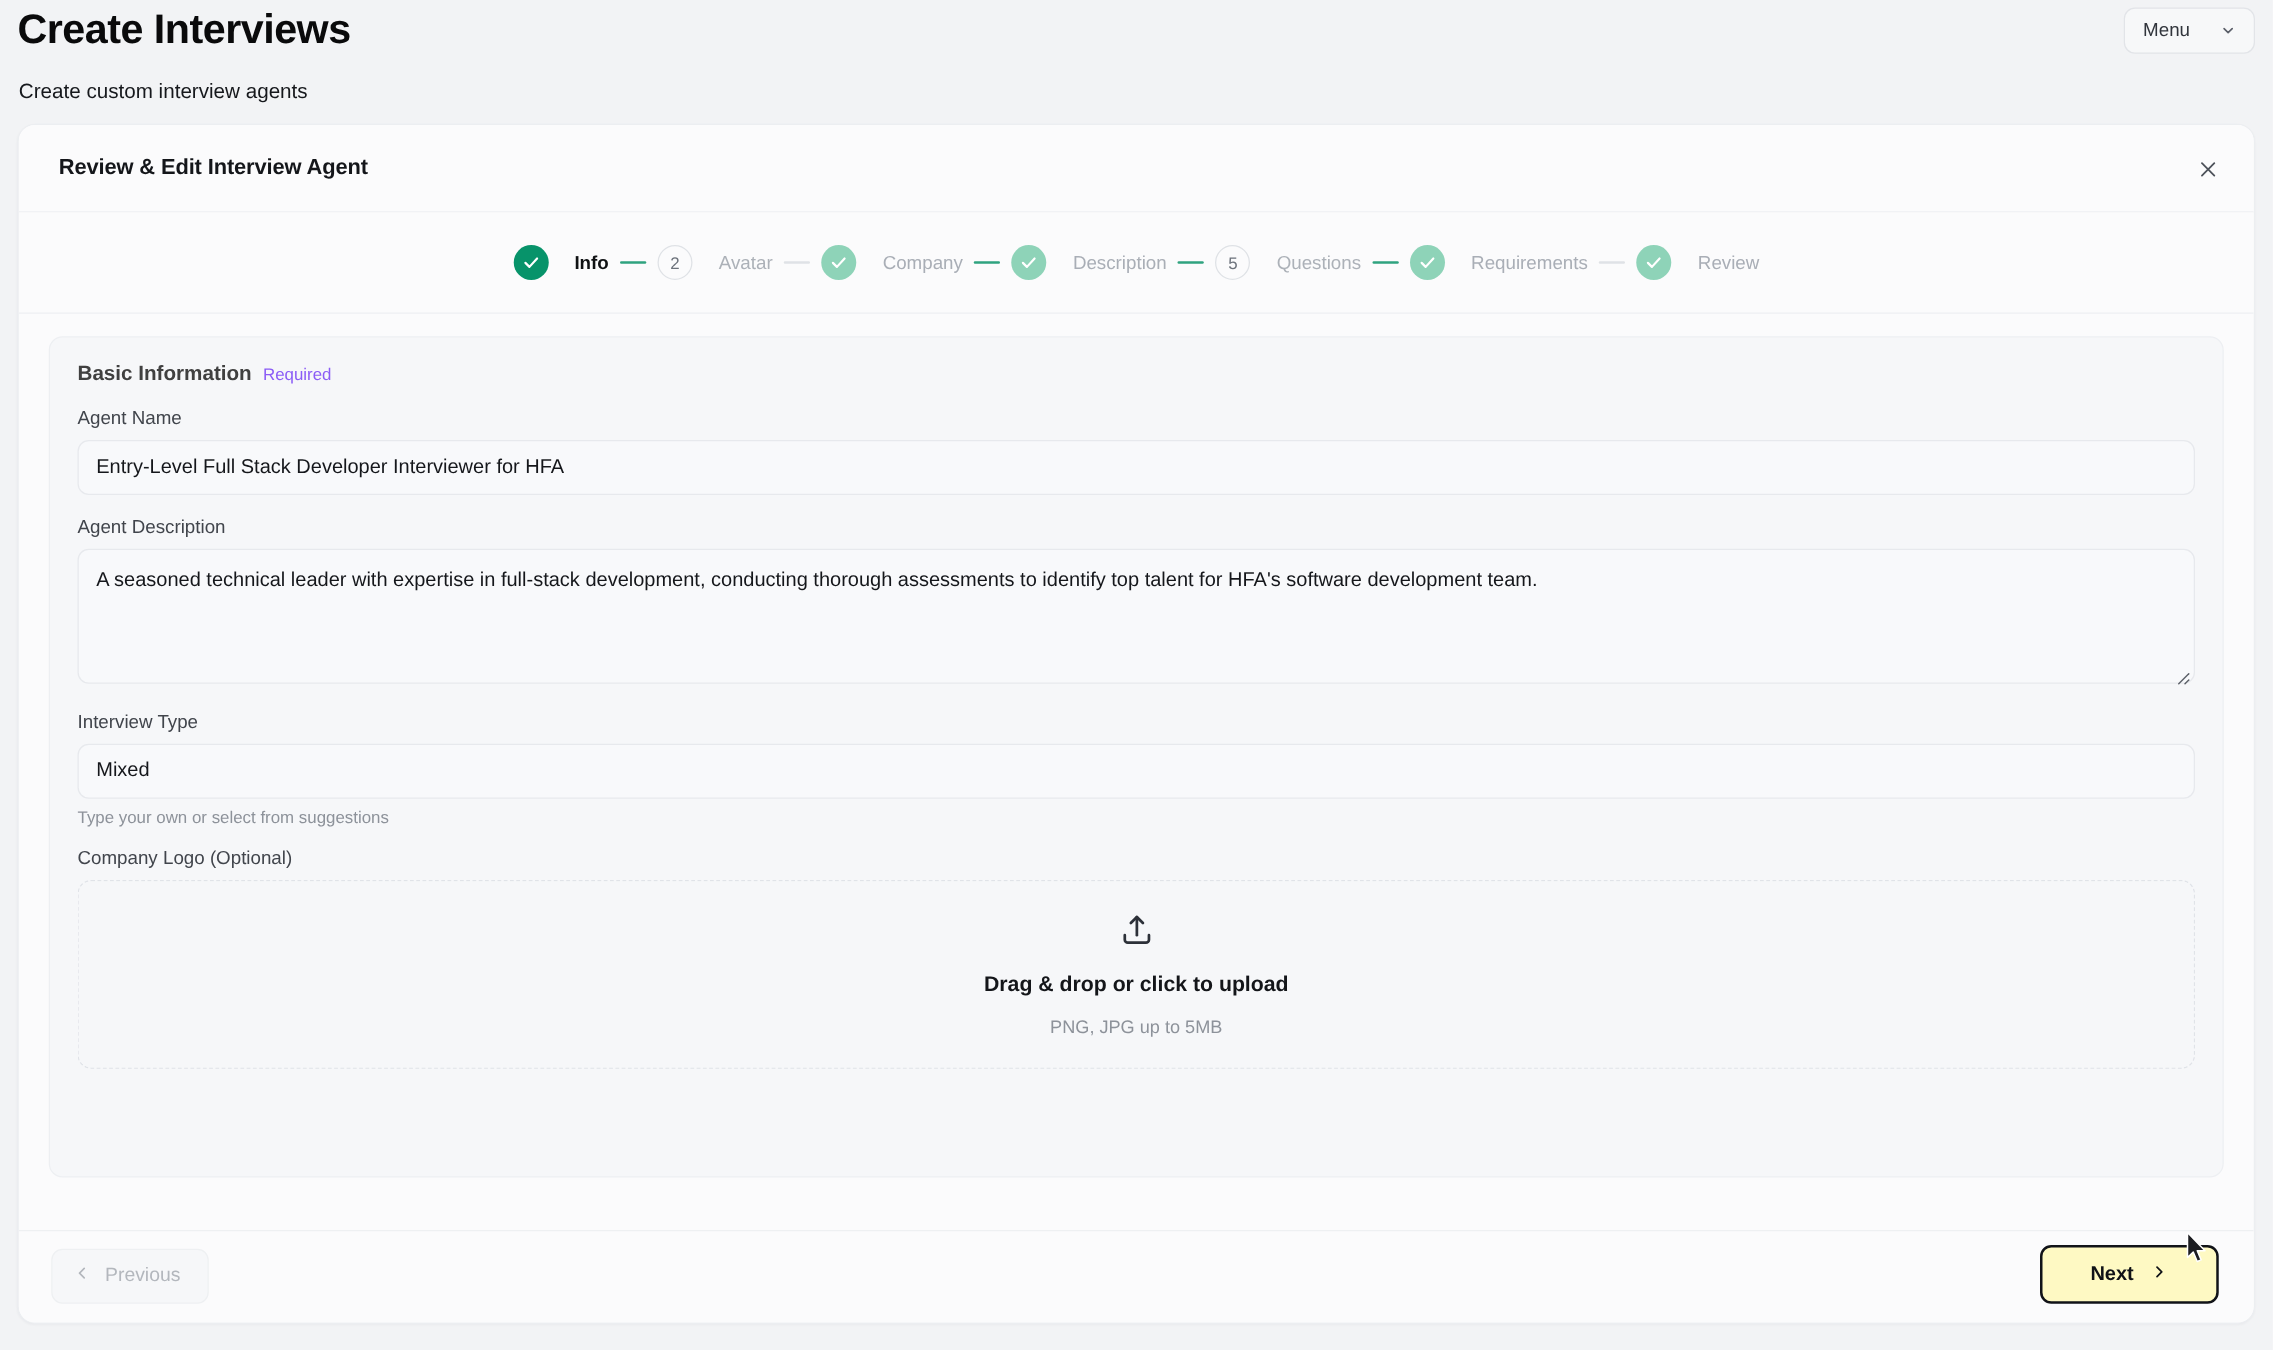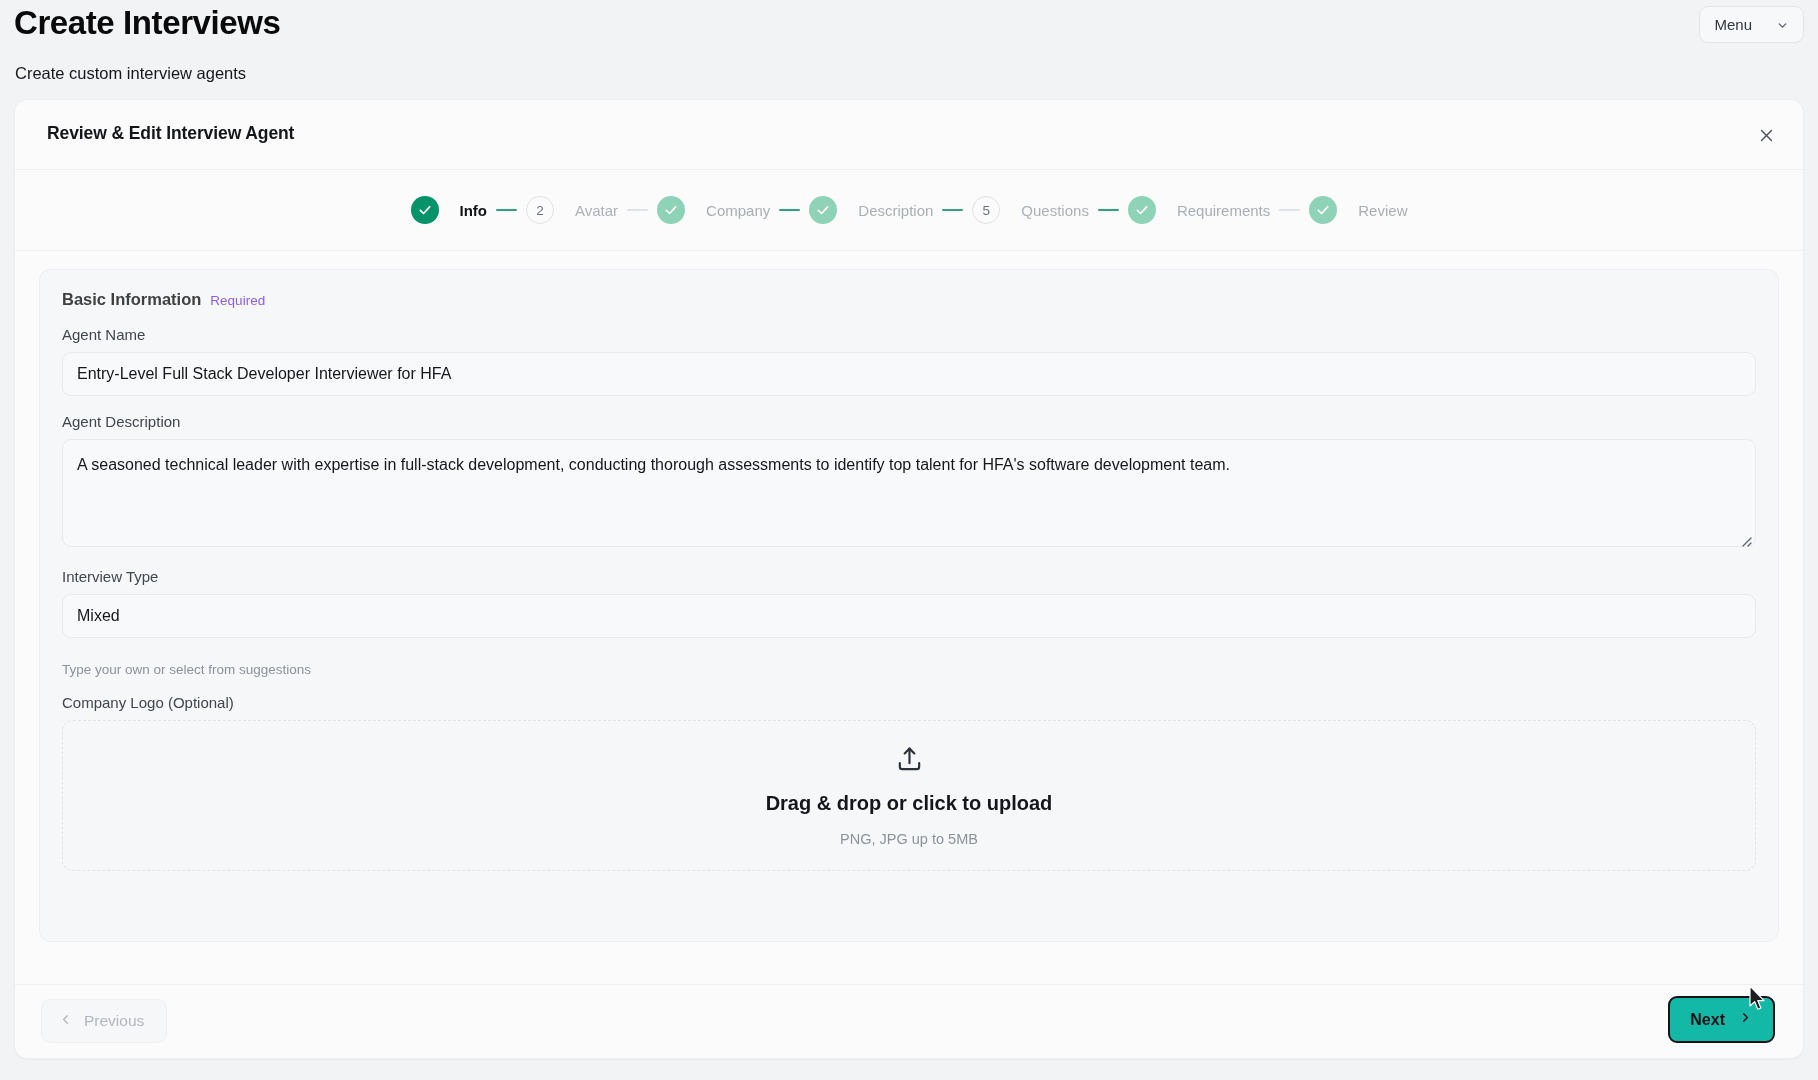--- a/index.html
+++ b/index.html
@@ -231,39 +231,39 @@
     position: absolute;
     right: 4px;
     bottom: 4px;
     width: 14px; height: 14px;
     pointer-events: none;
   }
 
   .helper-text {
     font-size: 13.5px;
     color: #8d929a;
-    margin-top: 24px;
+    margin-top: 7px;
   }
 
   .dropzone {
     margin-top: 9px;
     height: 151px;
     border: 1px dashed #e0e3e8;
     border-radius: 11px;
     background: #f6f7f9;
     display: flex;
     flex-direction: column;
     align-items: center;
     justify-content: center;
     gap: 0;
     cursor: pointer;
   }
   .dz-icon { margin-bottom: 14px; }
   .dz-main {
-    font-size: 20px;
+    font-size: 17px;
     font-weight: bold;
     color: #14161a;
     margin-bottom: 16px;
   }
   .dz-sub {
     font-size: 14.5px;
     color: #8d929a;
   }
 
   
@@ -290,25 +290,25 @@
     font-size: 15.5px;
     color: #b3b7bd;
     font-family: "Liberation Sans", sans-serif;
     cursor: not-allowed;
   }
   .next-btn {
     position: absolute;
     right: 28px;
     top: 11px;
     height: 47px;
-    padding: 0 20px;
+    padding: 0 38px;
     display: flex;
     align-items: center;
     gap: 13px;
-    background: #14b8a6;
+    background: #fef9c3;
     border: 2px solid #111318;
     border-radius: 9px;
     font-size: 16px;
     font-weight: bold;
     color: #101217;
     font-family: "Liberation Sans", sans-serif;
     cursor: pointer;
   }
 
   

